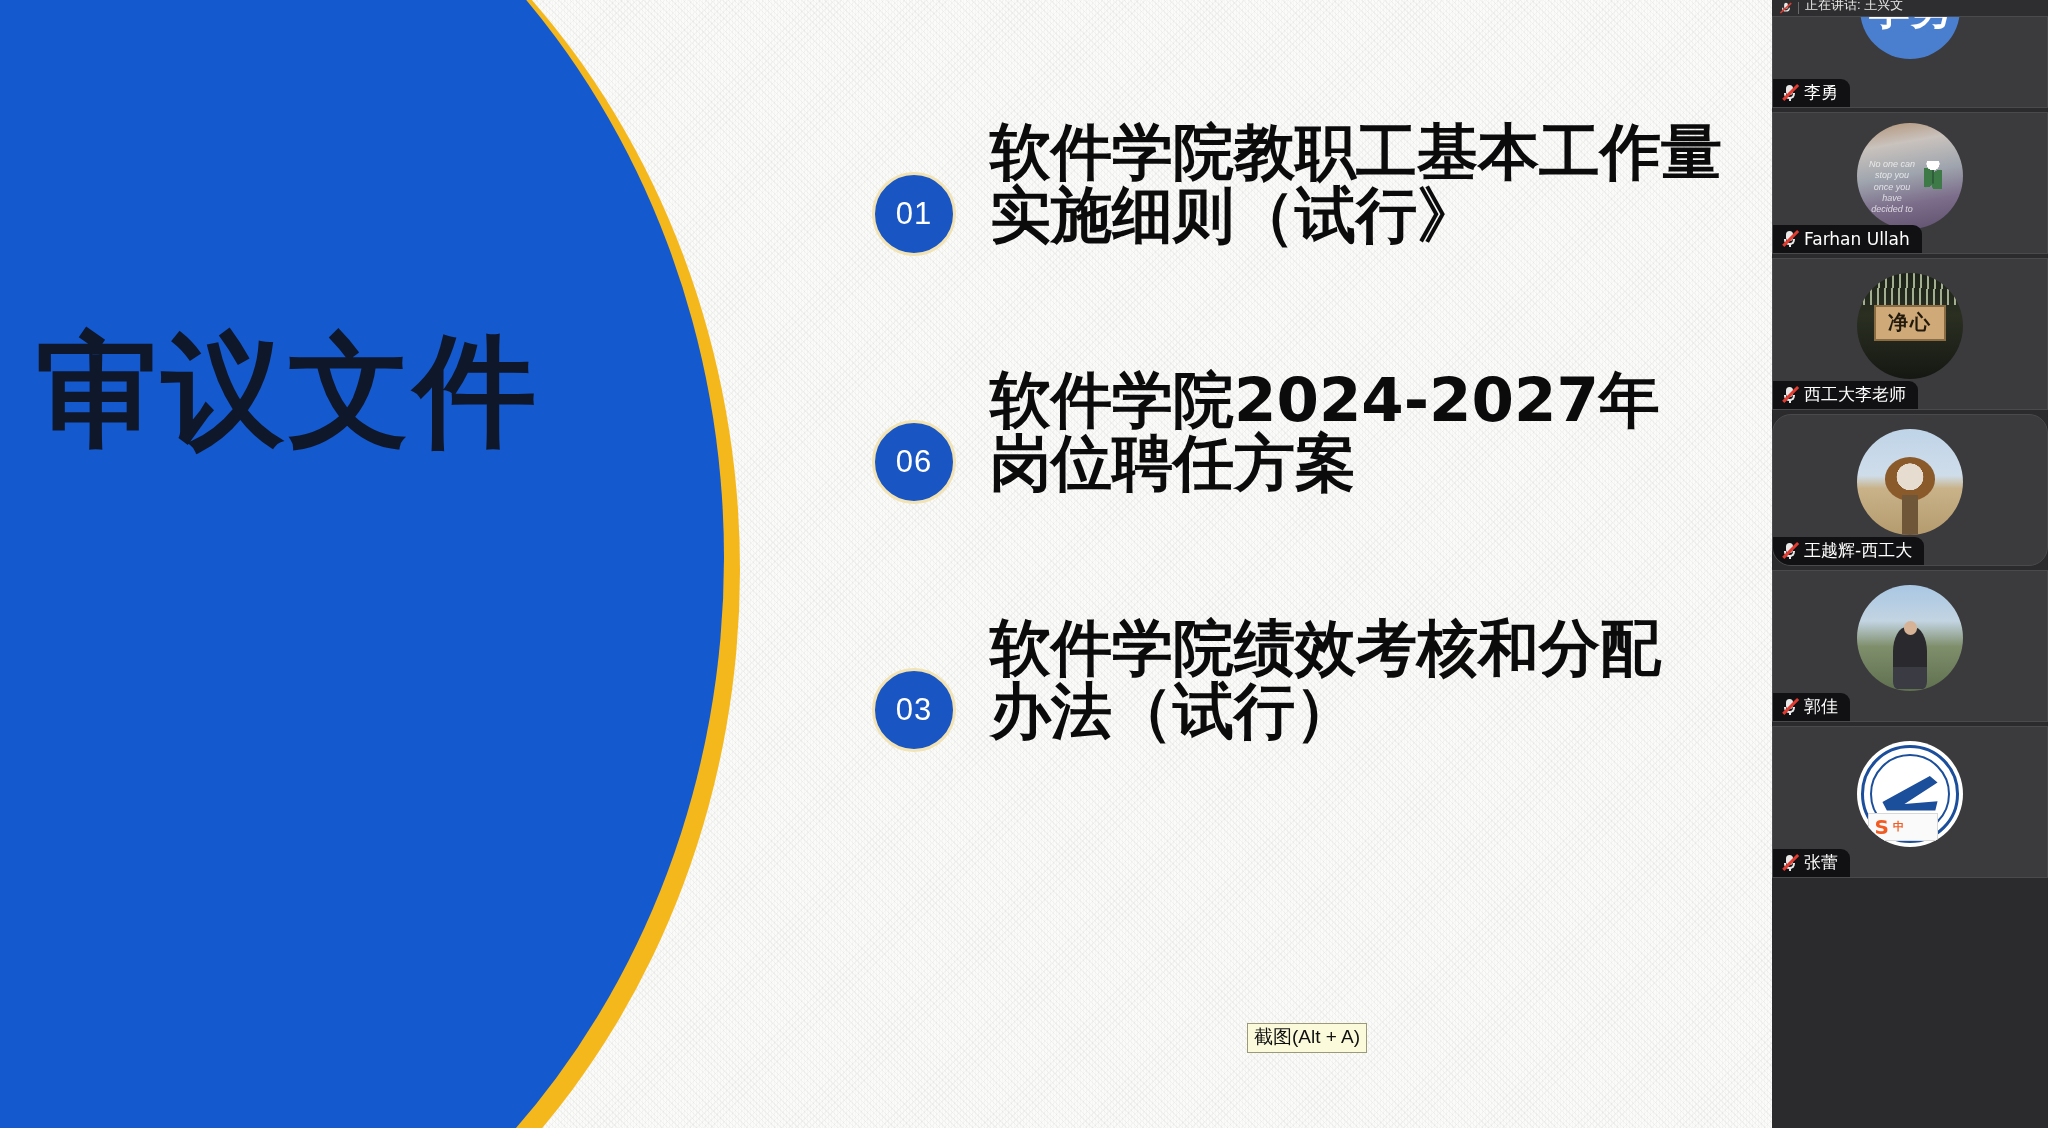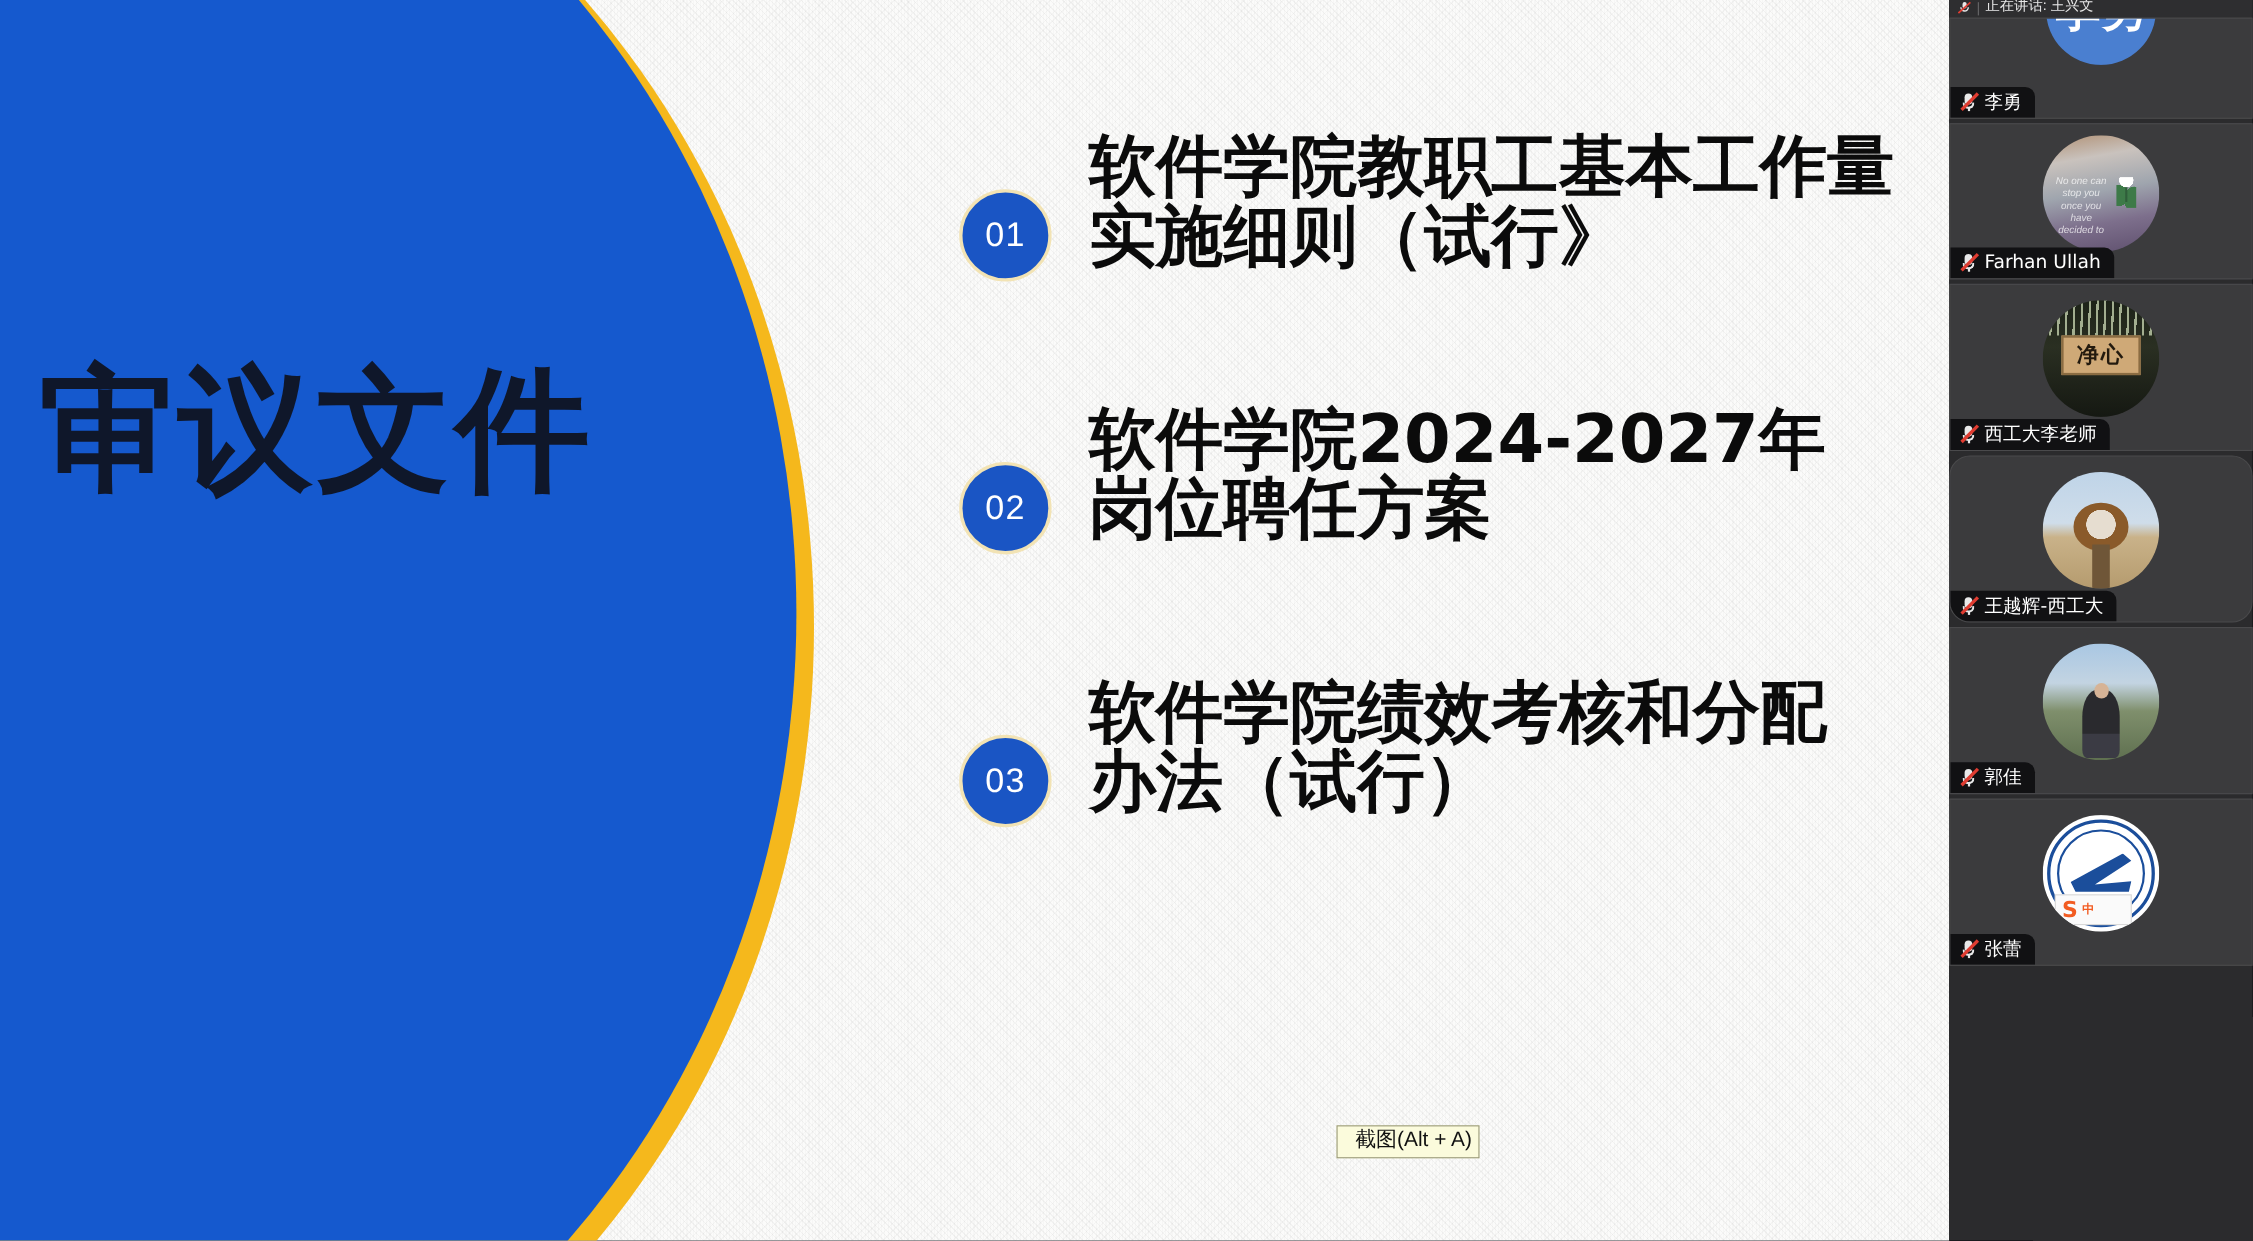--- a/index.html
+++ b/index.html
@@ -91,26 +91,26 @@
     font-family:"DejaVu Sans","Liberation Sans",sans-serif;
   }
 
   #item-1{ top:0; }
   #item-2{ }
   #item-3{ }
 
   
   .tooltip{
     position:absolute;
-    left:1215px; top:1023px;
+    left:1247px; top:1023px;
     background:#FBFBDC;
     border:1px solid #9a9a78;
     color:#101010;
     font-size:19px;
-    padding:2px 6px 3px 16px;
+    padding:2px 6px 3px 6px;
     line-height:1.2;
     font-family:"Liberation Sans","DejaVu Sans",sans-serif;
     white-space:nowrap;
   }
 
   
   #rail{
     position:absolute;
     right:0; top:0;
     width:276px; height:1128px;
@@ -329,21 +329,21 @@
 
     <div class="agenda">
 
       <div class="agenda-item" id="item-1">
         <div class="num-badge">01</div>
         <div class="item-text">软件学院教职工基本工作量
 实施细则（试行》</div>
       </div>
 
       <div class="agenda-item" id="item-2">
-        <div class="num-badge">02</div>
+        <div class="num-badge">06</div>
         <div class="item-text">软件学院2024-2027年
 岗位聘任方案</div>
       </div>
 
       <div class="agenda-item" id="item-3">
         <div class="num-badge">03</div>
         <div class="item-text">软件学院绩效考核和分配
 办法（试行）</div>
       </div>
 

